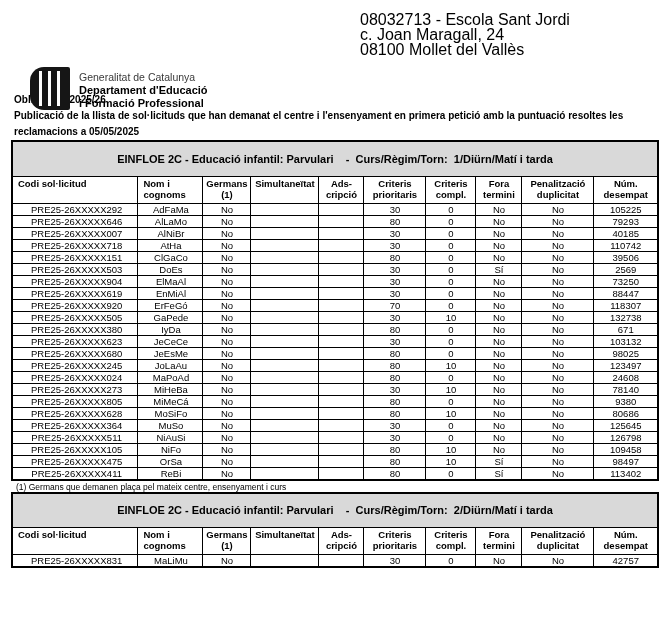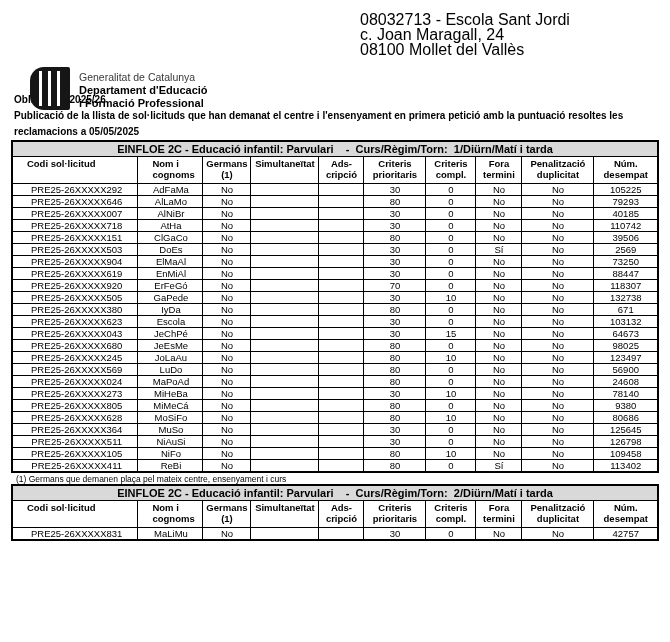--- a/index.html
+++ b/index.html
@@ -30,27 +30,27 @@
   .intro { margin:14px 14px 0 14px; font-size:10px; font-weight:bold; line-height:16px; max-width:630px; }
 
   
   table.lt {
     width:646px; margin:0 auto; border-collapse:collapse; table-layout:fixed;
     border:2px solid #000;
   }
   table.lt th, table.lt td { border:1px solid #000; overflow:hidden; }
   .tbl-title {
     background:#d9d9d9; font-size:11px; font-weight:bold; text-align:center;
-    height:15px; padding:1px 0; white-space:pre;margin-top:32px;
+    height:35px; padding:1px 0; white-space:pre;margin-top:32px;
   }
   tr.cols th {
     font-size:9.5px; font-weight:bold; vertical-align:top; text-align:center;
     white-space:pre-line; padding:1px 2px; height:27px; line-height:11px;
   }
-  tr.cols th.h0, tr.cols th.h1 { text-align:left; padding-left:14px; }
+  tr.cols th.h0, tr.cols th.h1 { text-align:left; padding-left:5px; }
   table.lt td {
     font-size:9.5px; height:12px; padding:0 3px; text-align:center; line-height:11px;
   }
   table.lt td.col0 { text-align:center; padding-left:6px; }
   table.lt td.col1 { text-align:center; padding-left:4px; }
 
   col.c0{width:126px} col.c1{width:65px} col.c2{width:48px} col.c3{width:68px}
   col.c4{width:45px} col.c5{width:62px} col.c6{width:50px} col.c7{width:46px}
   col.c8{width:72px} col.c9{width:64px}
 
@@ -250,41 +250,29 @@
           <td class="col3"></td>
           <td class="col4"></td>
           <td class="col5">80</td>
           <td class="col6">0</td>
           <td class="col7">No</td>
           <td class="col8">No</td>
           <td class="col9">671</td>
         </tr>
         <tr>
           <td class="col0">PRE25-26XXXXX623</td>
-          <td class="col1">Escola</td>
+          <td class="col1">JeCeCe</td>
           <td class="col2">No</td>
           <td class="col3"></td>
           <td class="col4"></td>
           <td class="col5">30</td>
           <td class="col6">0</td>
           <td class="col7">No</td>
           <td class="col8">No</td>
           <td class="col9">103132</td>
-        </tr>
-        <tr>
-          <td class="col0">PRE25-26XXXXX043</td>
-          <td class="col1">JeChPé</td>
-          <td class="col2">No</td>
-          <td class="col3"></td>
-          <td class="col4"></td>
-          <td class="col5">30</td>
-          <td class="col6">15</td>
-          <td class="col7">No</td>
-          <td class="col8">No</td>
-          <td class="col9">64673</td>
         </tr>
         <tr>
           <td class="col0">PRE25-26XXXXX680</td>
           <td class="col1">JeEsMe</td>
           <td class="col2">No</td>
           <td class="col3"></td>
           <td class="col4"></td>
           <td class="col5">80</td>
           <td class="col6">0</td>
           <td class="col7">No</td>
@@ -297,32 +285,20 @@
           <td class="col2">No</td>
           <td class="col3"></td>
           <td class="col4"></td>
           <td class="col5">80</td>
           <td class="col6">10</td>
           <td class="col7">No</td>
           <td class="col8">No</td>
           <td class="col9">123497</td>
         </tr>
         <tr>
-          <td class="col0">PRE25-26XXXXX569</td>
-          <td class="col1">LuDo</td>
-          <td class="col2">No</td>
-          <td class="col3"></td>
-          <td class="col4"></td>
-          <td class="col5">80</td>
-          <td class="col6">0</td>
-          <td class="col7">No</td>
-          <td class="col8">No</td>
-          <td class="col9">56900</td>
-        </tr>
-        <tr>
           <td class="col0">PRE25-26XXXXX024</td>
           <td class="col1">MaPoAd</td>
           <td class="col2">No</td>
           <td class="col3"></td>
           <td class="col4"></td>
           <td class="col5">80</td>
           <td class="col6">0</td>
           <td class="col7">No</td>
           <td class="col8">No</td>
           <td class="col9">24608</td>
@@ -391,20 +367,32 @@
           <td class="col0">PRE25-26XXXXX105</td>
           <td class="col1">NiFo</td>
           <td class="col2">No</td>
           <td class="col3"></td>
           <td class="col4"></td>
           <td class="col5">80</td>
           <td class="col6">10</td>
           <td class="col7">No</td>
           <td class="col8">No</td>
           <td class="col9">109458</td>
+        </tr>
+        <tr>
+          <td class="col0">PRE25-26XXXXX475</td>
+          <td class="col1">OrSa</td>
+          <td class="col2">No</td>
+          <td class="col3"></td>
+          <td class="col4"></td>
+          <td class="col5">80</td>
+          <td class="col6">10</td>
+          <td class="col7">Sí</td>
+          <td class="col8">No</td>
+          <td class="col9">98497</td>
         </tr>
         <tr>
           <td class="col0">PRE25-26XXXXX411</td>
           <td class="col1">ReBi</td>
           <td class="col2">No</td>
           <td class="col3"></td>
           <td class="col4"></td>
           <td class="col5">80</td>
           <td class="col6">0</td>
           <td class="col7">Sí</td>

